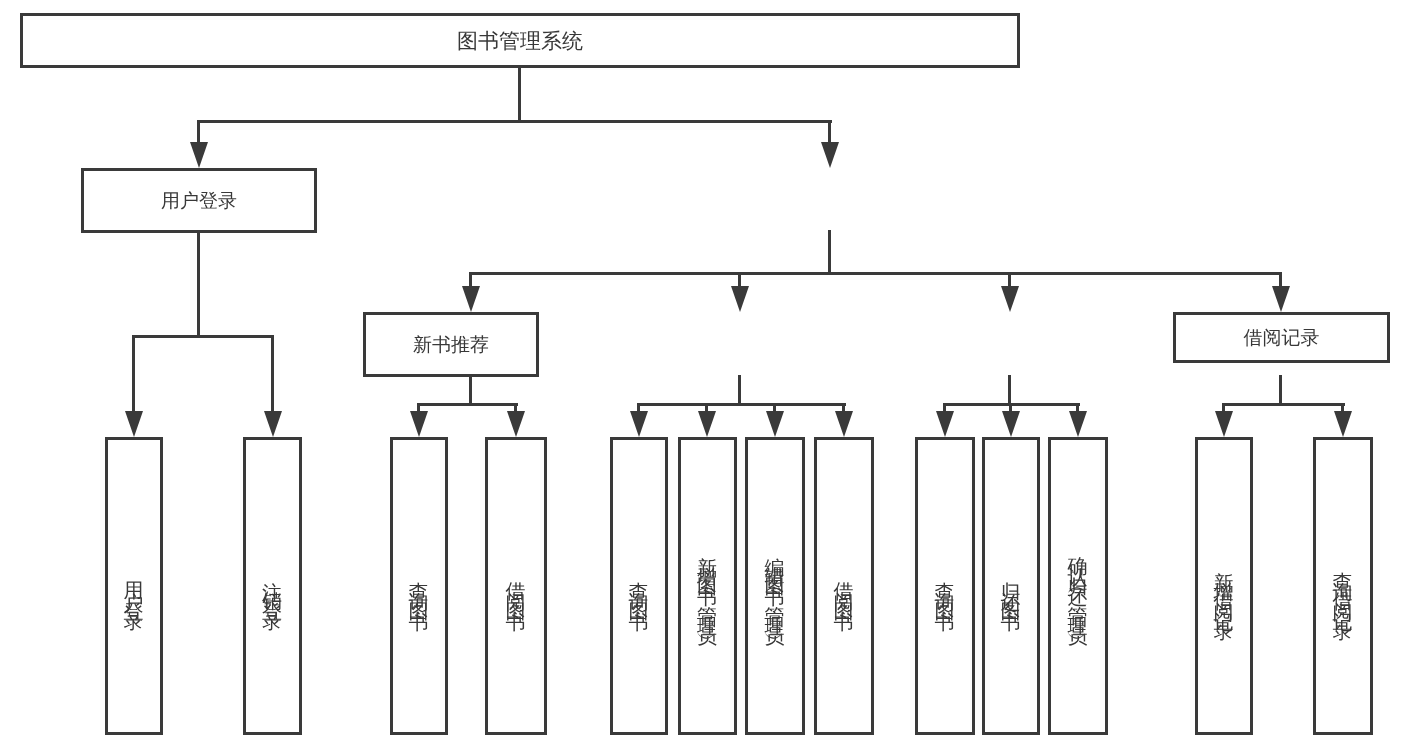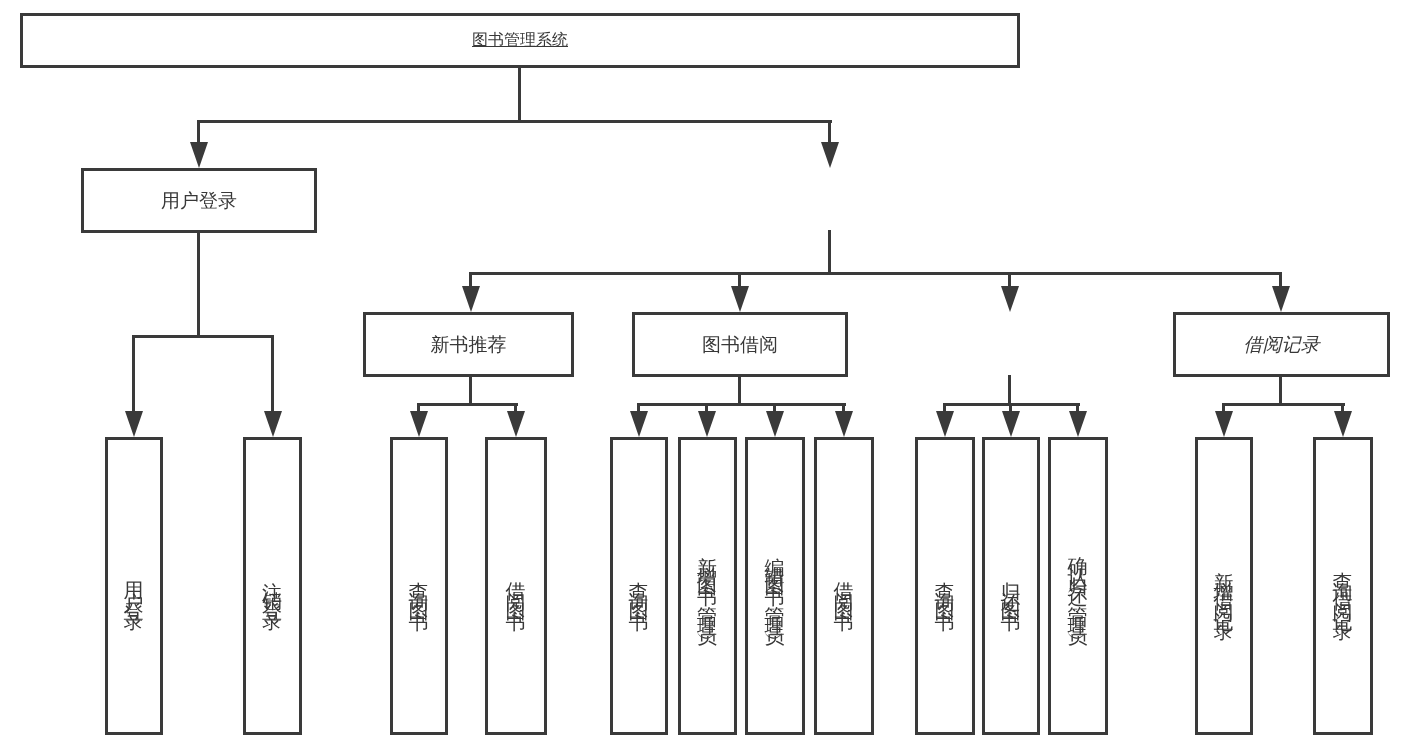--- a/index.html
+++ b/index.html
@@ -19,21 +19,21 @@
     border: 3px solid #3a3a3a;
     background: #ffffff;
     display: flex;
     align-items: center;
     justify-content: center;
     font-size: 19px;
     color: #383838;
     text-align: center;
     white-space: nowrap;
   }
-  .root-box { font-size: 16px; text-decoration: underline; }
+  .root-box { font-size: 21px; }
   .vbox {
     writing-mode: vertical-rl;
     text-orientation: upright;
     letter-spacing: 10px;
     font-size: 20px;
     white-space: normal;
     line-height: 1;
   }
   .hl { position: absolute; height: 3px; background: #3a3a3a; }
   .vl { position: absolute; width: 3px; background: #3a3a3a; }
@@ -81,23 +81,22 @@
   <div class="hl" style="left:470px; top:272px; width:812px;"></div>
   <div class="vl" style="left:469px; top:272px; height:18px;"></div>
   <div class="vl" style="left:738px; top:272px; height:18px;"></div>
   <div class="vl" style="left:1008px; top:272px; height:18px;"></div>
   <div class="vl" style="left:1279px; top:272px; height:18px;"></div>
   <div class="tri" style="left:462px; top:286px;"></div>
   <div class="tri" style="left:731px; top:286px;"></div>
   <div class="tri" style="left:1001px; top:286px;"></div>
   <div class="tri" style="left:1272px; top:286px;"></div>
 
-  <div class="box" style="left:363px; top:312px; width:211px; height:65px;">新书推荐</div>
-  <div class="box" style="left:632px; top:312px; width:216px; height:65px;">图书借阅</div>
-  <div class="box" style="left:1173px; top:312px; width:217px; height:65px;font-style:italic;">借阅记录</div>
+  <div class="box" style="left:363px; top:312px; width:176px; height:65px;">新书推荐</div>
+  <div class="box" style="left:1173px; top:312px; width:217px; height:51px;">借阅记录</div>
 
   <div class="vl" style="left:469px; top:375px; height:30px;"></div>
   <div class="hl" style="left:418px; top:403px; width:100px;"></div>
   <div class="vl" style="left:417px; top:403px; height:12px;"></div>
   <div class="vl" style="left:514px; top:403px; height:12px;"></div>
   <div class="tri" style="left:410px; top:411px;"></div>
   <div class="tri" style="left:507px; top:411px;"></div>
 
   <div class="vl" style="left:738px; top:375px; height:30px;"></div>
   <div class="hl" style="left:638px; top:403px; width:208px;"></div>

